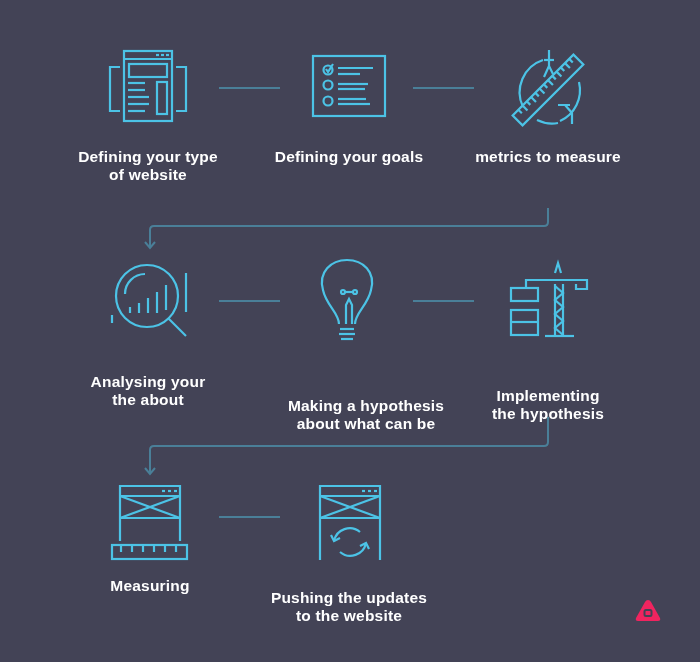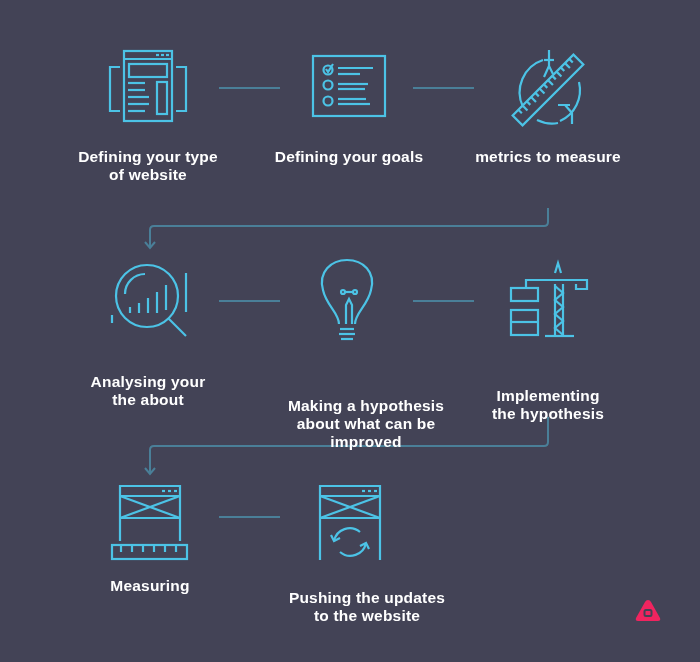--- a/index.html
+++ b/index.html
@@ -181,31 +181,30 @@
   <span>metrics to measure</span>
 </div>
 
 <div class="step-label" style="left:53px; top:373px;">
   <span>Analysing your</span>
   <span>the about</span>
 </div>
 <div class="step-label" style="left:271px; top:373px;margin-top:24px;">
   <span>Making a hypothesis</span>
   <span>about what can be</span>
-  <span>improved</span>
 </div>
 <div class="step-label" style="left:453px; top:387px;">
   <span>Implementing</span>
   <span>the hypothesis</span>
 </div>
 
 <div class="step-label" style="left:55px; top:577px;">
   <span>Measuring</span>
 </div>
-<div class="step-label" style="left:272px; top:589px;">
+<div class="step-label" style="left:254px; top:589px;">
   <span>Pushing the updates</span>
   <span>to the website</span>
 </div>
 
 <svg class="brand-logo" viewBox="0 0 28 26" xmlns="http://www.w3.org/2000/svg">
   <path d="M14 2 Q16 2 17 4 L26 20 Q27 23 24 23 H4 Q1 23 2 20 L11 4 Q12 2 14 2 Z" fill="#f0245f"></path>
   <rect x="10.5" y="12" width="7" height="6" rx="1.5" fill="none" stroke="#434356" stroke-width="2"></rect>
 </svg>
 
 </body></html>

